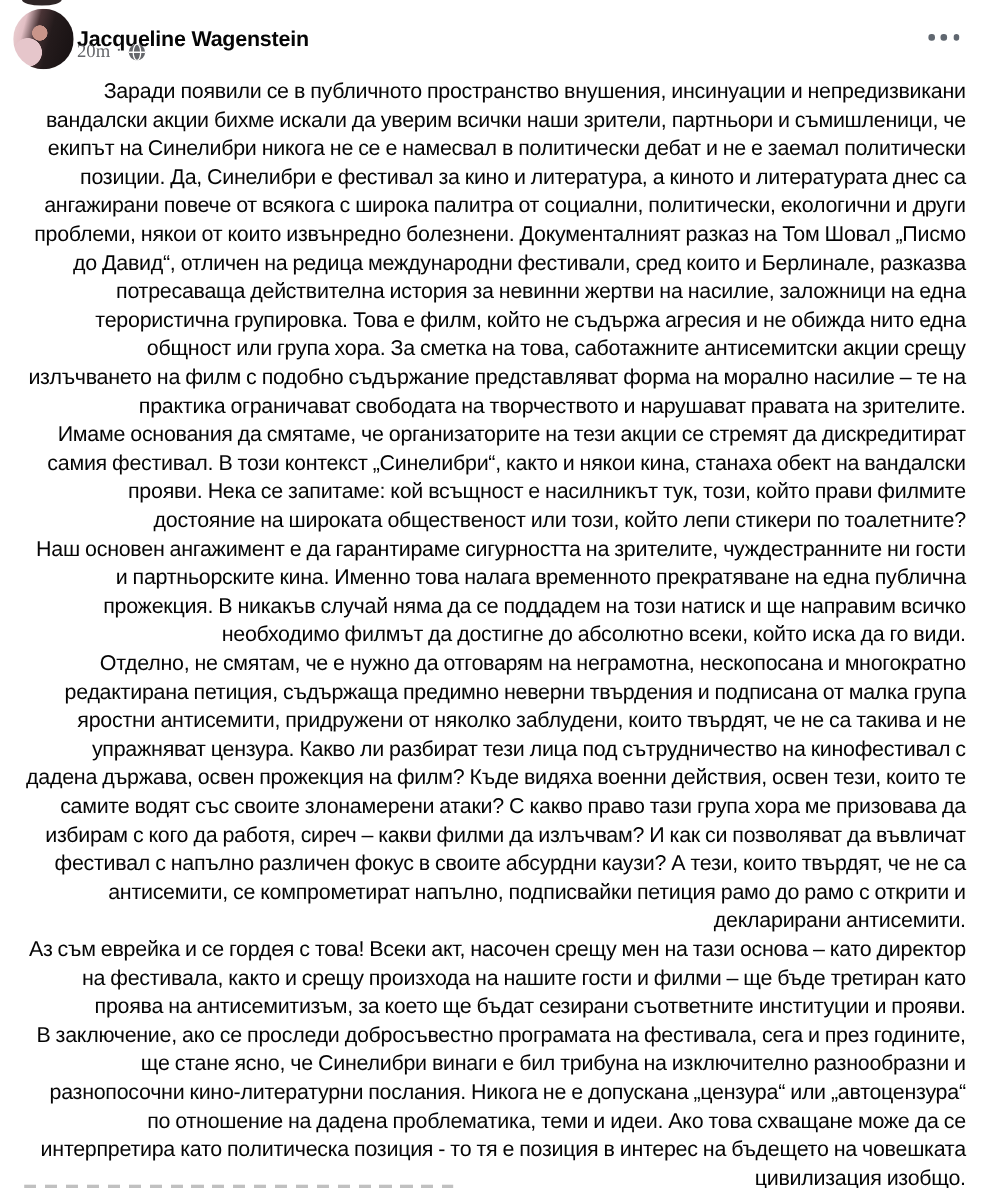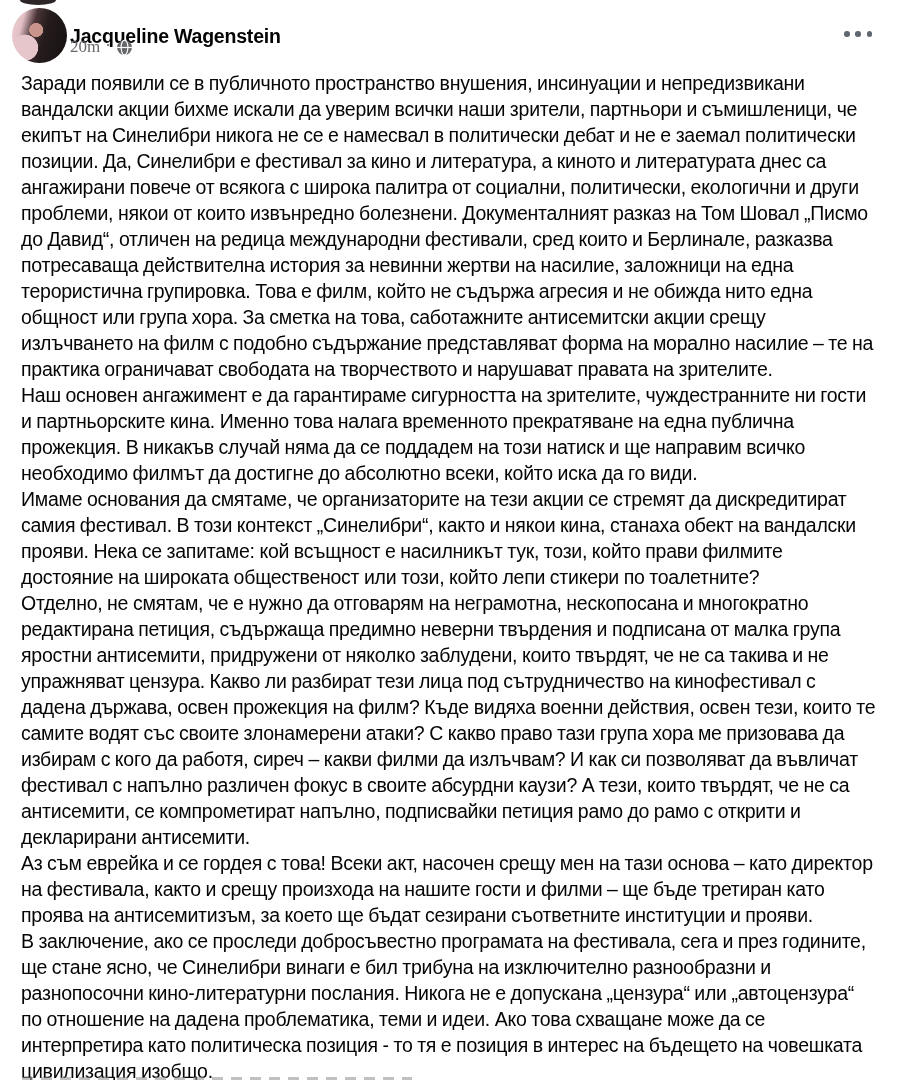--- a/index.html
+++ b/index.html
@@ -52,21 +52,21 @@
 
   
   .post-text {
     position:absolute; left:21px; top:70px;
     width:857px;
     font-size:19.5px; line-height:26px;
     color:#050505;
     letter-spacing:-0.25px;
     word-spacing:-0.5px;
   }
-  .post-text .paragraph { margin:0; }
+  .post-text .paragraph { margin:0;text-align:right; }
 
   
   .bottom-artifact {
     position:absolute; left:22px; bottom:0;
     width:390px; height:3px;
     background:repeating-linear-gradient(90deg, #8d8d8d 0 11px, transparent 11px 19px);
     opacity:.55;
   }
 </style>
 </head>
@@ -91,20 +91,20 @@
 </div>
 
 <div class="menu-btn">
   <span class="dot"></span>
   <span class="dot"></span>
   <span class="dot"></span>
 </div>
 
 <div class="post-text">
     <div class="paragraph">Заради появили се в публичното пространство внушения, инсинуации и непредизвикани вандалски акции бихме искали да уверим всички наши зрители, партньори и съмишленици, че екипът на Синелибри никога не се е намесвал в политически дебат и не е заемал политически позиции. Да, Синелибри е фестивал за кино и литература, а киното и литературата днес са ангажирани повече от всякога с широка палитра от социални, политически, екологични и други проблеми, някои от които извънредно болезнени. Документалният разказ на Том Шовал „Писмо до Давид“, отличен на редица международни фестивали, сред които и Берлинале, разказва потресаваща действителна история за невинни жертви на насилие, заложници на една терористична групировка. Това е филм, който не съдържа агресия и не обижда нито една общност или група хора. За сметка на това, саботажните антисемитски акции срещу излъчването на филм с подобно съдържание представляват форма на морално насилие – те на практика ограничават свободата на творчеството и нарушават правата на зрителите.</div>
+    <div class="paragraph">Имаме основания да смятаме, че организаторите на тези акции се стремят да дискредитират самия фестивал. В този контекст „Синелибри“, както и някои кина, станаха обект на вандалски прояви. Нека се запитаме: кой всъщност е насилникът тук, този, който прави филмите достояние на широката общественост или този, който лепи стикери по тоалетните?</div>
     <div class="paragraph">Наш основен ангажимент е да гарантираме сигурността на зрителите, чуждестранните ни гости и партньорските кина. Именно това налага временното прекратяване на една публична прожекция. В никакъв случай няма да се поддадем на този натиск и ще направим всичко необходимо филмът да достигне до абсолютно всеки, който иска да го види.</div>
-    <div class="paragraph">Имаме основания да смятаме, че организаторите на тези акции се стремят да дискредитират самия фестивал. В този контекст „Синелибри“, както и някои кина, станаха обект на вандалски прояви. Нека се запитаме: кой всъщност е насилникът тук, този, който прави филмите достояние на широката общественост или този, който лепи стикери по тоалетните?</div>
     <div class="paragraph">Отделно, не смятам, че е нужно да отговарям на неграмотна, нескопосана и многократно редактирана петиция, съдържаща предимно неверни твърдения и подписана от малка група яростни антисемити, придружени от няколко заблудени, които твърдят, че не са такива и не упражняват цензура. Какво ли разбират тези лица под сътрудничество на кинофестивал с дадена държава, освен прожекция на филм? Къде видяха военни действия, освен тези, които те самите водят със своите злонамерени атаки? С какво право тази група хора ме призовава да избирам с кого да работя, сиреч – какви филми да излъчвам? И как си позволяват да въвличат фестивал с напълно различен фокус в своите абсурдни каузи? А тези, които твърдят, че не са антисемити, се компрометират напълно, подписвайки петиция рамо до рамо с открити и декларирани антисемити.</div>
     <div class="paragraph">Аз съм еврейка и се гордея с това! Всеки акт, насочен срещу мен на тази основа – като директор на фестивала, както и срещу произхода на нашите гости и филми – ще бъде третиран като проява на антисемитизъм, за което ще бъдат сезирани съответните институции и прояви.</div>
     <div class="paragraph">В заключение, ако се проследи добросъвестно програмата на фестивала, сега и през годините, ще стане ясно, че Синелибри винаги е бил трибуна на изключително разнообразни и разнопосочни кино-литературни послания. Никога не е допускана „цензура“ или „автоцензура“ по отношение на дадена проблематика, теми и идеи. Ако това схващане може да се интерпретира като политическа позиция - то тя е позиция в интерес на бъдещето на човешката цивилизация изобщо.</div>
   </div>
 
 <div class="bottom-artifact"></div>
 
 </body></html>

